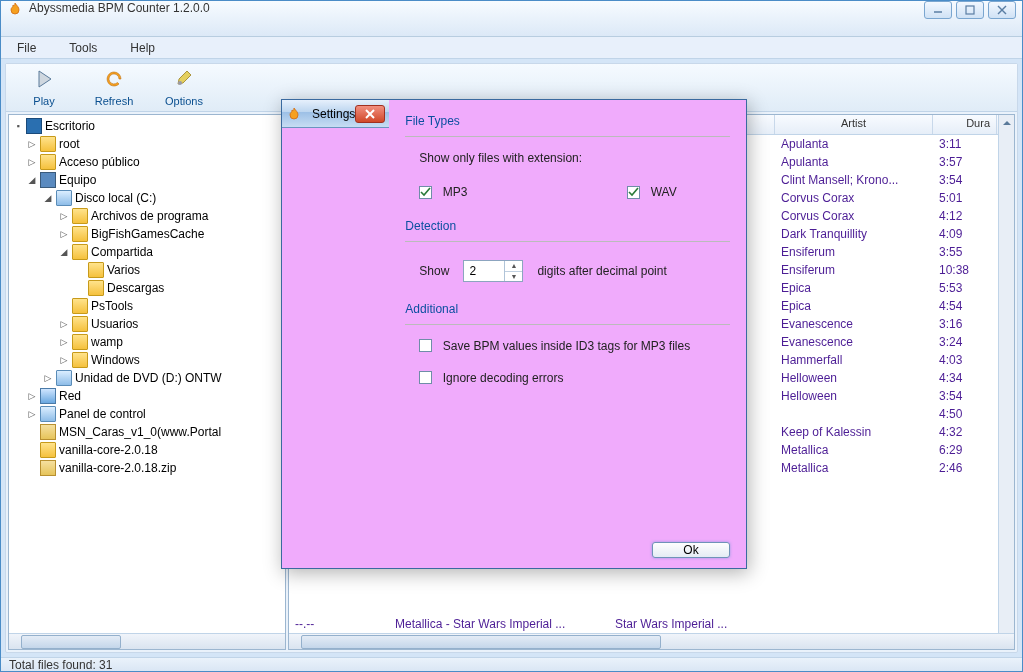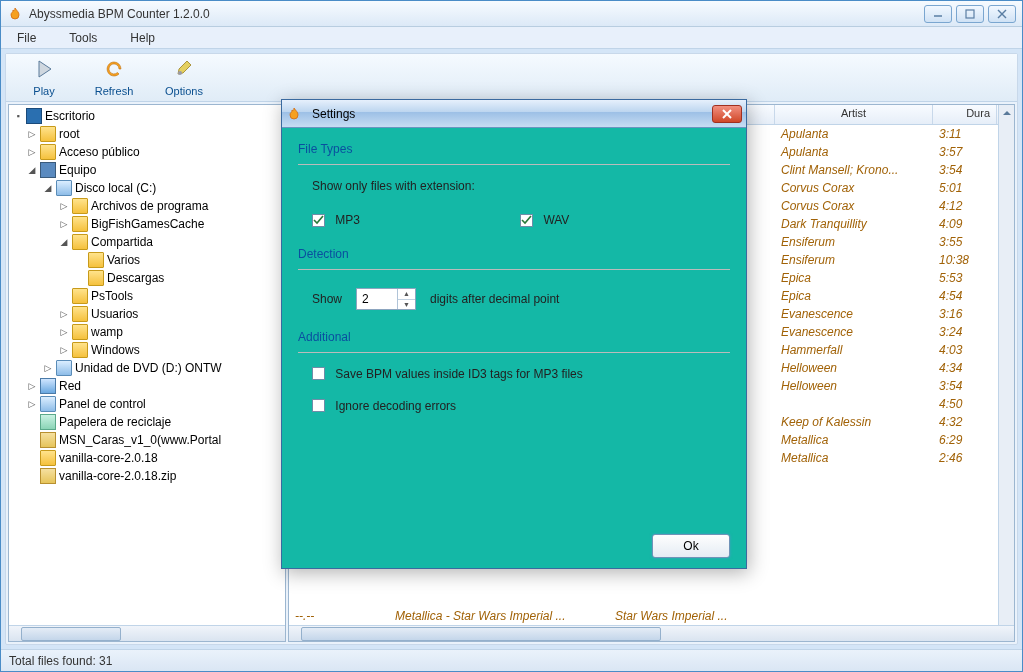--- a/index.html
+++ b/index.html
@@ -5,21 +5,21 @@
 * { box-sizing: border-box; margin: 0; padding: 0; font-family: "Segoe UI", Tahoma, sans-serif; font-size: 12px; }
 html, body { height: 100%; background: #5a9fd4; }
 
 .window {
   width: 1023px; height: 672px; position: relative;
   background: #d4e5f7; border: 1px solid #4a8cc7;
   display: flex; flex-direction: column;
 }
 
 .titlebar {
-  height: 26px; display: flex; align-items: center; padding: 0 4px;
+  height: 36px; display: flex; padding: 0 4px;
   background: linear-gradient(#f7fbff, #dce9f7);
   border-bottom: 1px solid #b8cde0;
 }
 .titlebar .app-icon { width: 16px; height: 16px; margin: 0 6px 0 2px; }
 .titlebar .title { flex: 1; color: #333; font-size: 12px; }
 .titlebar .window-controls { display: flex; gap: 4px; padding-right: 2px; }
 .titlebar .wc {
   width: 28px; height: 18px; border: 1px solid #7aa6d0; border-radius: 3px;
   background: linear-gradient(#f2f8ff, #d0e2f5);
   display: flex; align-items: center; justify-content: center;
@@ -58,31 +58,31 @@
 .tree-node .icon.network { background: linear-gradient(#cfe5ff,#6aa8e0); border: 1px solid #4a7aa8; }
 .tree-node .label { color: #000; }
 .indent-1 { padding-left: 18px; } .indent-2 { padding-left: 34px; } .indent-3 { padding-left: 50px; }
 .indent-4 { padding-left: 66px; }
 
 .list-panel { flex: 1; background: #fff; border: 1px solid #9cb6d0; margin: 2px 2px 2px 0; display: flex; flex-direction: column; overflow: hidden; }
 .list-header { display: flex; height: 20px; background: linear-gradient(#f8fbff,#e6eef8); border-bottom: 1px solid #c0d4e8; }
 .list-header .col { border-right: 1px solid #c8d8ea; padding: 2px 6px; color: #333; font-size: 11px; }
 .list-body { flex: 1; overflow: auto; }
 .list-row { display: flex; height: 18px; align-items: center; }
-.list-row .cell { padding: 0 6px; white-space: nowrap; overflow: hidden; text-overflow: ellipsis; color: #a16207; font-style: italic; } .col-artist { width: 158px; } .col-dura { width: 64px; }
+.list-row .cell { padding: 0 6px; white-space: nowrap; overflow: hidden; text-overflow: ellipsis; color: #4c1d95; } .col-artist { width: 158px; } .col-dura { width: 64px; }
 .scroll-v { width: 16px; background: #e8eef6; border-left: 1px solid #c0d4e8; }
 .hscroll { height: 16px; background: linear-gradient(#f0f4fa,#dae4f0); border-top: 1px solid #c0d4e8; position: relative; }
 .hscroll .thumb { position: absolute; height: 14px; top: 1px; background: linear-gradient(#e4ecf6,#c4d6ea); border: 1px solid #94b0cc; border-radius: 2px; }
 
-.statusbar { height: 22px; background: linear-gradient(#eaf2fb,#dae6f4); border-top: 1px solid #c0d4e8; display: flex; align-items: center; padding: 0 8px; color: #333; }
+.statusbar { height: 14px; background: linear-gradient(#eaf2fb,#dae6f4); border-top: 1px solid #c0d4e8; display: flex; align-items: center; padding: 0 8px; color: #333; }
 
 .dialog {
   position: absolute; left: 280px; top: 98px; width: 466px; height: 470px;
-  background: #14b8a6; border: 1px solid #3a6a9f; box-shadow: 2px 4px 18px rgba(0,0,0,0.3);
-  display: flex; flex-direction: column;
+  background: #f0abfc; border: 1px solid #3a6a9f; box-shadow: 2px 4px 18px rgba(0,0,0,0.3);
+  display: flex; flex-direction: row;
 }
 .dialog .dlg-titlebar {
   height: 28px; background: linear-gradient(#e6f0fc 0%, #bcd5ef 45%, #9dc0e6 46%, #c7ddf3 100%);
   border-bottom: 1px solid #6b94c0;
   display: flex; align-items: center; padding: 0 4px;
 }
 .dialog .dlg-titlebar .title { flex: 1; color: #000; padding-left: 4px; }
 .dialog .dlg-close {
   width: 30px; height: 18px; border: 1px solid #a03020; border-radius: 3px;
   background: linear-gradient(#f29080,#d04828);
@@ -95,21 +95,21 @@
 .chk { width: 13px; height: 13px; border: 1px solid #6f8da8; background: #fff; display: inline-flex; align-items: center; justify-content: center; margin-right: 7px; vertical-align: -2px; }
 .chk.checked svg { display: block; } .chk svg { display: none; stroke: #2a7a3a; }
 .row-inline { display: flex; align-items: center; gap: 14px; margin-top: 4px; }
 .num-input { width: 60px; height: 22px; border: 1px solid #8ca5bf; background: #fff; display: flex; }
 .num-input input { border: 0; width: 40px; padding: 0 5px; font-size: 12px; }
 .num-input .spin { width: 18px; display: flex; flex-direction: column; border-left: 1px solid #b0c4d8; }
 .num-input .spin div { flex: 1; display: flex; align-items: center; justify-content: center; font-size: 7px; color: #555; cursor: pointer; }
 .num-input .spin div:first-child { border-bottom: 1px solid #c0d0e0; }
 .dlg-buttons { display: flex; justify-content: flex-end; padding: 8px 0 0 0; }
 .btn {
-  min-width: 78px; height: 24px; border: 1px solid #6f93b8; border-radius: 3px;
+  min-width: 78px; height: 16px; border: 1px solid #6f93b8; border-radius: 3px;
   background: linear-gradient(#fefefe,#e4ecf4); color: #000; cursor: pointer;
   box-shadow: 0 0 3px rgba(90,150,210,0.6);
 }
 
 .flame-icon svg { display: block; }
 </style>
 </head>
 <body>
 
 <div class="window">
@@ -251,25 +251,20 @@
             </div>
             <div class="tree-node indent-1">
               <span class="expander">▷</span>
               <span class="icon network"></span>
               <span class="label">Red</span>
             </div>
             <div class="tree-node indent-1">
               <span class="expander">▷</span>
               <span class="icon drive"></span>
               <span class="label">Panel de control</span>
-            </div>
-            <div class="tree-node indent-1">
-              <span class="expander"></span>
-              <span class="icon recycle"></span>
-              <span class="label">Papelera de reciclaje</span>
             </div>
             <div class="tree-node indent-1">
               <span class="expander"></span>
               <span class="icon zip"></span>
               <span class="label">MSN_Caras_v1_0(www.Portal</span>
             </div>
             <div class="tree-node indent-1">
               <span class="expander"></span>
               <span class="icon folder"></span>
               <span class="label">vanilla-core-2.0.18</span>

